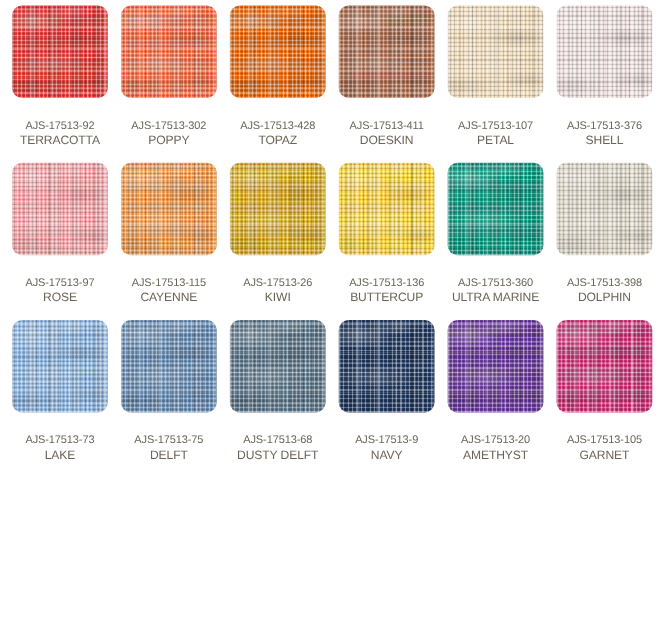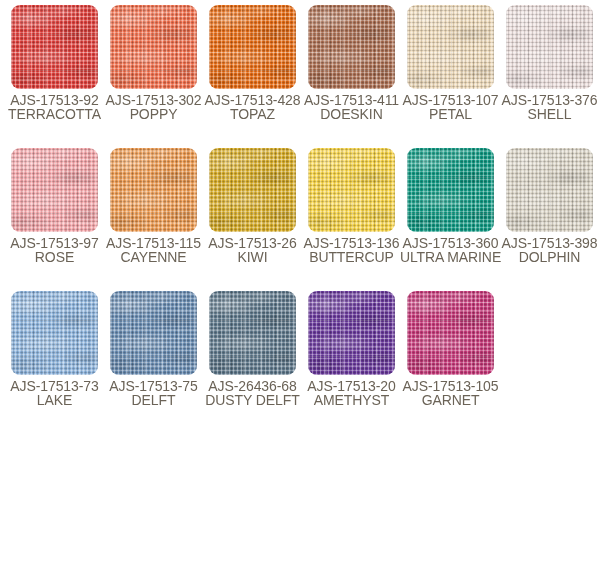--- a/index.html
+++ b/index.html
@@ -88,29 +88,29 @@
     background-image:
       radial-gradient(ellipse 46px 17px at 22% 16%, rgba(255,255,255,0.30), rgba(255,255,255,0) 72%),
       radial-gradient(ellipse 38px 13px at 74% 35%, rgba(0,0,0,0.14), rgba(0,0,0,0) 72%),
       radial-gradient(ellipse 52px 15px at 38% 62%, rgba(255,255,255,0.22), rgba(255,255,255,0) 74%),
       radial-gradient(ellipse 33px 12px at 84% 80%, rgba(0,0,0,0.12), rgba(0,0,0,0) 72%),
       radial-gradient(ellipse 44px 14px at 12% 88%, rgba(0,0,0,0.10), rgba(0,0,0,0) 74%),
       radial-gradient(ellipse 30px 11px at 60% 8%, rgba(255,255,255,0.18), rgba(255,255,255,0) 74%);
   }
 
   .swatch-code {
-    font-size: 14px;
+    font-size: 10px;
     line-height: 11px;
     color: #6b6357;
-    margin-top: 6px;
+    margin-top: 20px;
     white-space: nowrap;
     letter-spacing: -0.1px;
   }
   .swatch-name {
-    font-size: 14px;
+    font-size: 11px;
     line-height: 11px;
     color: #6b6357;
     margin-top: 3px;
     white-space: nowrap;
     letter-spacing: -0.1px;
   }
 </style>
 </head>
 <body>
 
@@ -240,22 +240,31 @@
       </div>
       <div class="swatch-code">AJS-17513-75</div>
       <div class="swatch-name">DELFT</div>
     </div>
     <div class="swatch-cell">
       <div class="swatch-chip" style="background-color: rgb(95, 121, 140);">
         <div class="weave mottle"></div>
         <div class="weave slubs"></div>
         <div class="weave threads"></div>
       </div>
-      <div class="swatch-code">AJS-26436-68</div>
+      <div class="swatch-code">AJS-17513-68</div>
       <div class="swatch-name">DUSTY DELFT</div>
+    </div>
+    <div class="swatch-cell">
+      <div class="swatch-chip" style="background-color: rgb(34, 58, 96);">
+        <div class="weave mottle"></div>
+        <div class="weave slubs"></div>
+        <div class="weave threads"></div>
+      </div>
+      <div class="swatch-code">AJS-17513-9</div>
+      <div class="swatch-name">NAVY</div>
     </div>
     <div class="swatch-cell">
       <div class="swatch-chip" style="background-color: rgb(107, 58, 158);">
         <div class="weave mottle"></div>
         <div class="weave slubs"></div>
         <div class="weave threads"></div>
       </div>
       <div class="swatch-code">AJS-17513-20</div>
       <div class="swatch-name">AMETHYST</div>
     </div>

